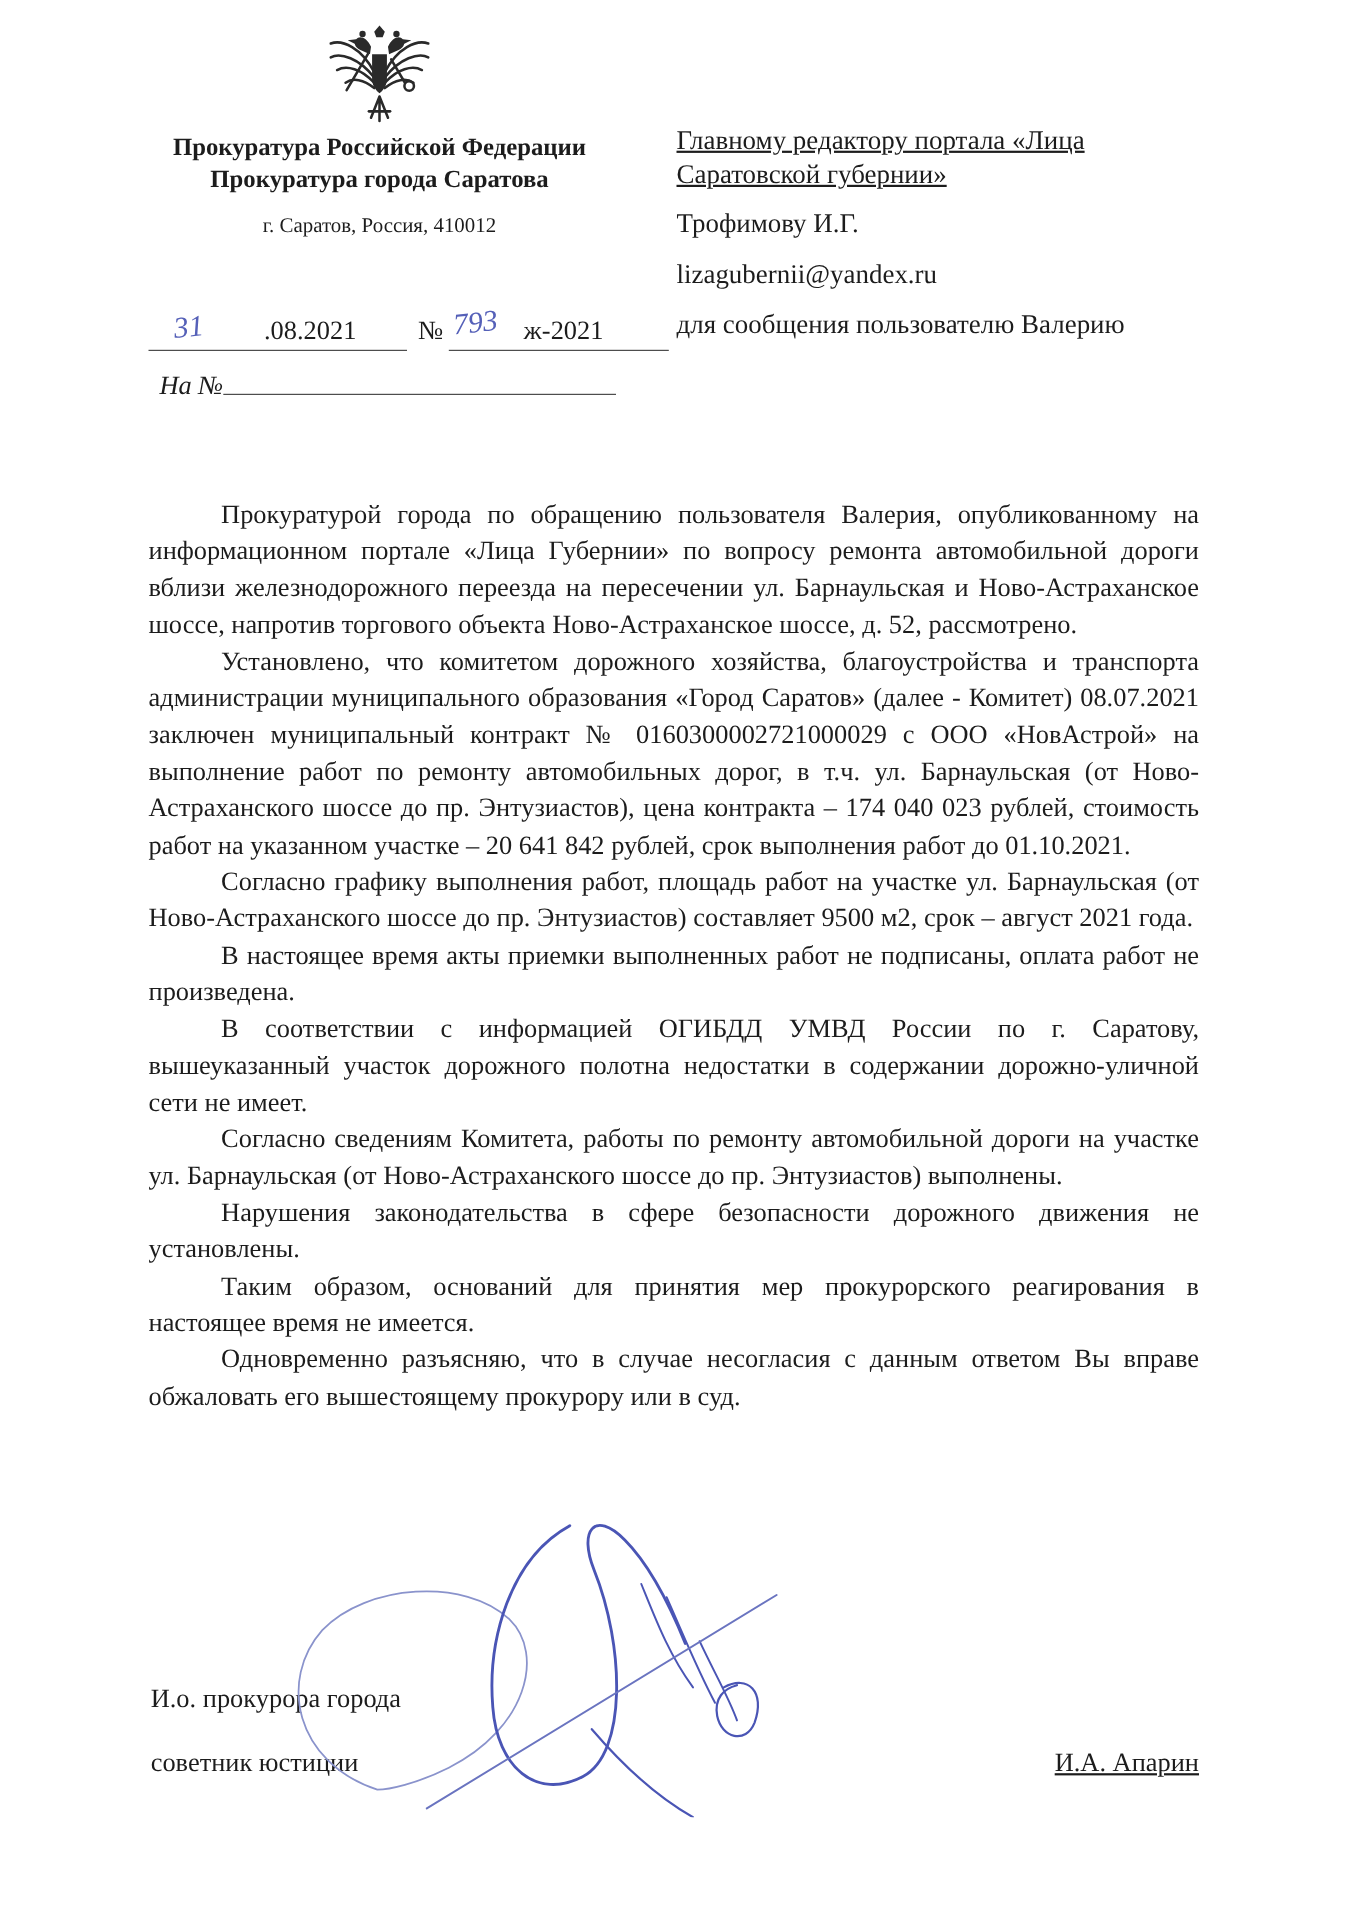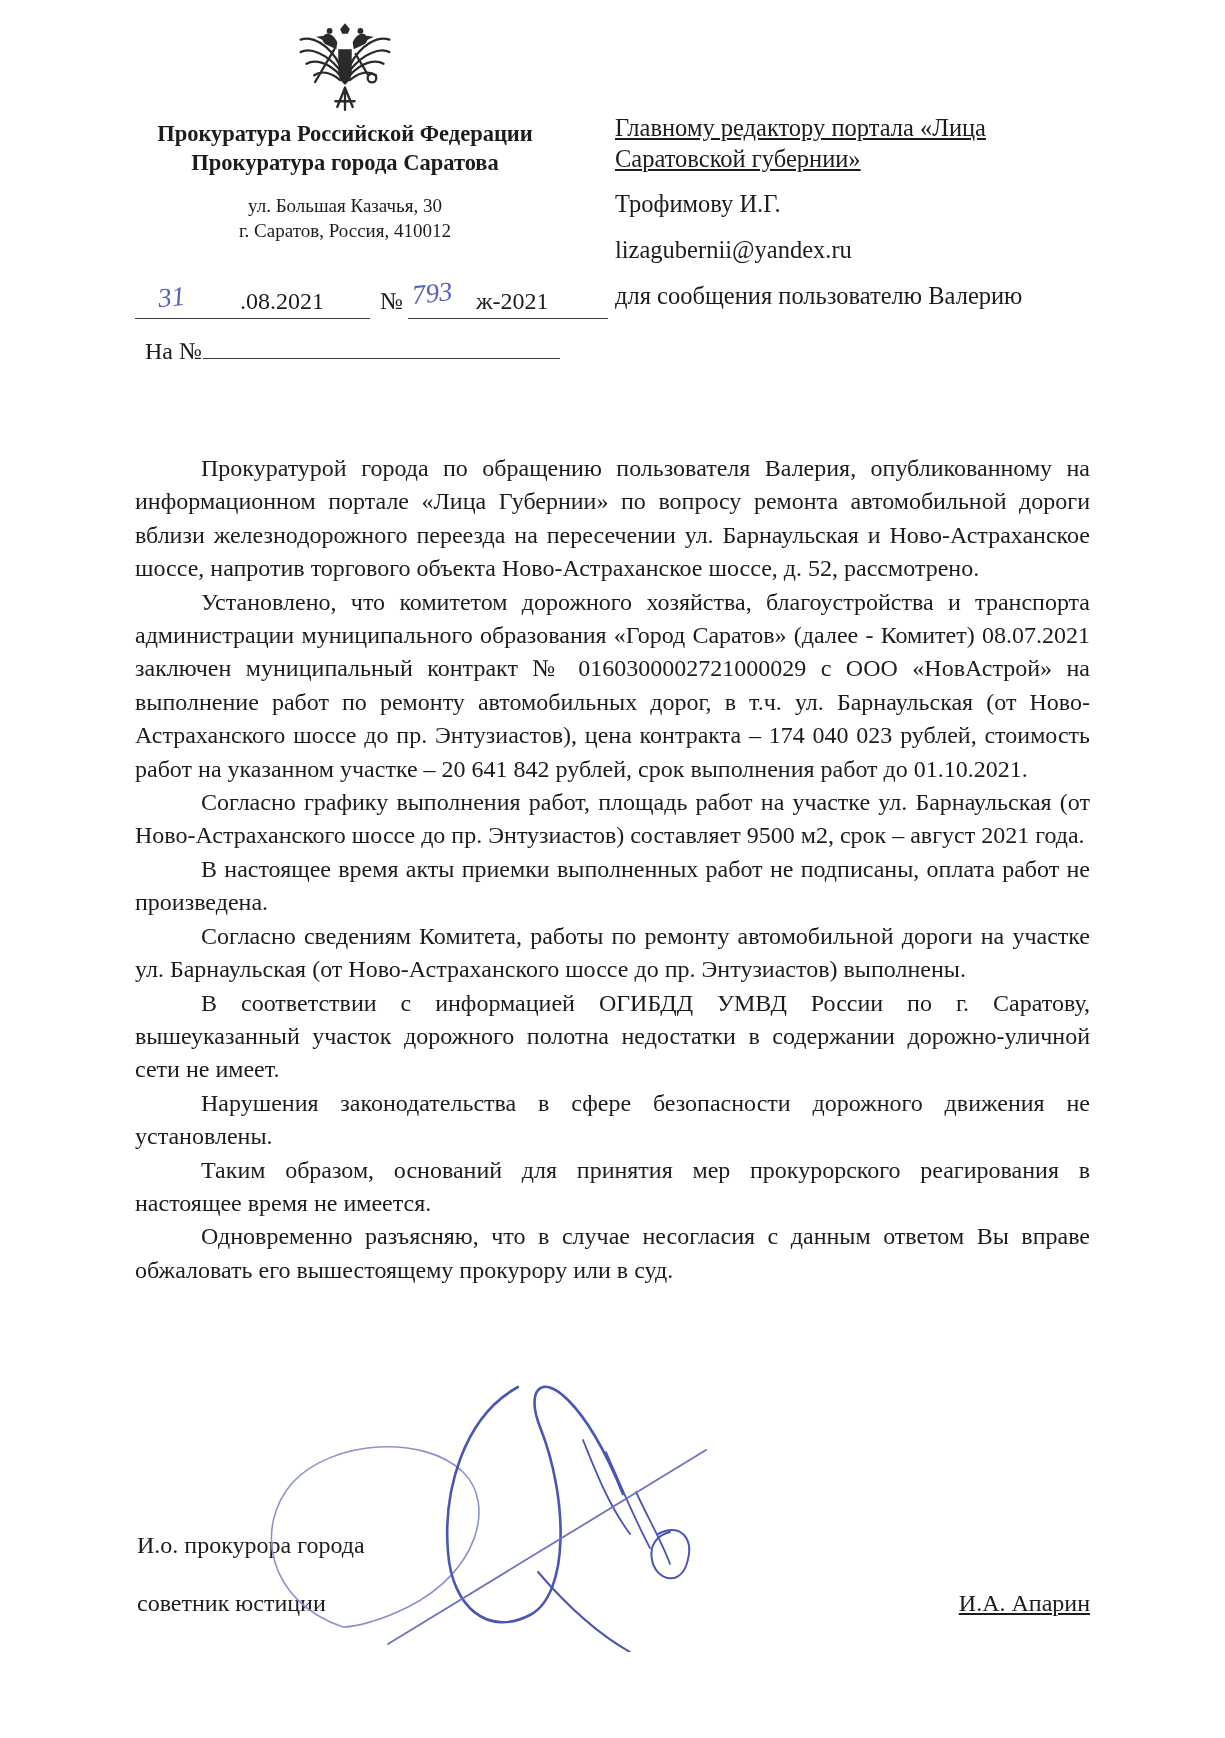--- a/index.html
+++ b/index.html
@@ -19,21 +19,21 @@
   .u1{left:135px;top:318px;width:235px;}
   .u2{left:408px;top:318px;width:200px;}
   .u3{left:203px;top:358px;width:357px;}
   .hand{color:#5560b8;font-style:italic;font-size:27px;transform:rotate(-6deg);display:inline-block;}
   .printed{font-size:24px;text-align:center;}
   .day{left:158px;top:282px;}
   .date-printed{left:240px;top:288px;}
   .num-label{left:380px;top:288px;}
   .num-hand{left:412px;top:278px;}
   .num-suffix{left:476px;top:288px;}
-  .ref-label{left:145px;top:338px;}
+  .ref-label{left:145px;top:338px;font-style:italic;}
   
   .recipient{left:615px;top:110px;width:460px;font-size:24.5px;line-height:31px;}
   .recipient div{position:absolute;left:0;width:460px;}
   .r-title{top:2px;text-decoration:underline;}
   .r-name{top:78px;}
   .r-email{top:124px;}
   .r-note{top:170px;}
   
   .body-text{left:135px;top:452px;width:955px;font-size:24px;line-height:33.4px;
     text-align:justify;text-align-last:left;}
@@ -72,21 +72,20 @@
       <path d="M77 14 L85 15 L77 19 Z"></path>
       <path d="M50 7 L55 1 L60 7 L58 12 L52 12 Z"></path>
       <circle cx="39" cy="9" r="3"></circle>
       <circle cx="71" cy="9" r="3"></circle>
       <path d="M48 28 L62 28 L62 52 C62 60 55 65 55 65 C55 65 48 60 48 52 Z"></path>
     </g>
   </svg>
   <div class="org-line">Прокуратура Российской Федерации</div>
   <div class="org-line">Прокуратура города Саратова</div>
   <div class="addr-wrap">
-    <div class="addr">ул. Большая Казачья, 30</div>
     <div class="addr">г. Саратов, Россия, 410012</div>
   </div>
 </div>
 
 <span class="abs hand day">31</span>
 <span class="abs printed date-printed">.08.2021</span>
 <div class="abs rule u1"></div>
 <span class="abs printed num-label">№</span>
 <span class="abs hand num-hand">793</span>
 <span class="abs printed num-suffix">ж-2021</span>
@@ -99,22 +98,22 @@
   <div class="r-name">Трофимову И.Г.</div>
   <div class="r-email">lizagubernii@yandex.ru</div>
   <div class="r-note">для сообщения пользователю Валерию</div>
 </div>
 
 <div class="abs body-text">
   <p>Прокуратурой города по обращению пользователя Валерия, опубликованному на информационном портале «Лица Губернии» по вопросу ремонта автомобильной дороги вблизи железнодорожного переезда на пересечении ул. Барнаульская и Ново-Астраханское шоссе, напротив торгового объекта Ново-Астраханское шоссе, д. 52, рассмотрено.</p>
   <p>Установлено, что комитетом дорожного хозяйства, благоустройства и транспорта администрации муниципального образования «Город Саратов» (далее - Комитет) 08.07.2021 заключен муниципальный контракт № 0160300002721000029 с ООО «НовАстрой» на выполнение работ по ремонту автомобильных дорог, в т.ч. ул. Барнаульская (от Ново-Астраханского шоссе до пр. Энтузиастов), цена контракта – 174 040 023 рублей, стоимость работ на указанном участке – 20 641 842 рублей, срок выполнения работ до 01.10.2021.</p>
   <p>Согласно графику выполнения работ, площадь работ на участке ул. Барнаульская (от Ново-Астраханского шоссе до пр. Энтузиастов) составляет 9500 м2, срок – август 2021 года.</p>
   <p>В настоящее время акты приемки выполненных работ не подписаны, оплата работ не произведена.</p>
+  <p>В соответствии с информацией ОГИБДД УМВД России по г. Саратову, вышеуказанный участок дорожного полотна недостатки в содержании дорожно-уличной сети не имеет.</p>
   <p>Согласно сведениям Комитета, работы по ремонту автомобильной дороги на участке ул. Барнаульская (от Ново-Астраханского шоссе до пр. Энтузиастов) выполнены.</p>
-  <p>В соответствии с информацией ОГИБДД УМВД России по г. Саратову, вышеуказанный участок дорожного полотна недостатки в содержании дорожно-уличной сети не имеет.</p>
   <p>Нарушения законодательства в сфере безопасности дорожного движения не установлены.</p>
   <p>Таким образом, оснований для принятия мер прокурорского реагирования в настоящее время не имеется.</p>
   <p>Одновременно разъясняю, что в случае несогласия с данным ответом Вы вправе обжаловать его вышестоящему прокурору или в суд.</p>
 </div>
 
 <div class="abs sig-line sig1">И.о. прокурора города</div>
 <div class="abs sig-line sig2">советник юстиции</div>
 <div class="abs sig-line sig-name">И.А. Апарин</div>
 
 <svg class="abs autograph" viewBox="0 0 500 330" width="500" height="330" aria-hidden="true">

